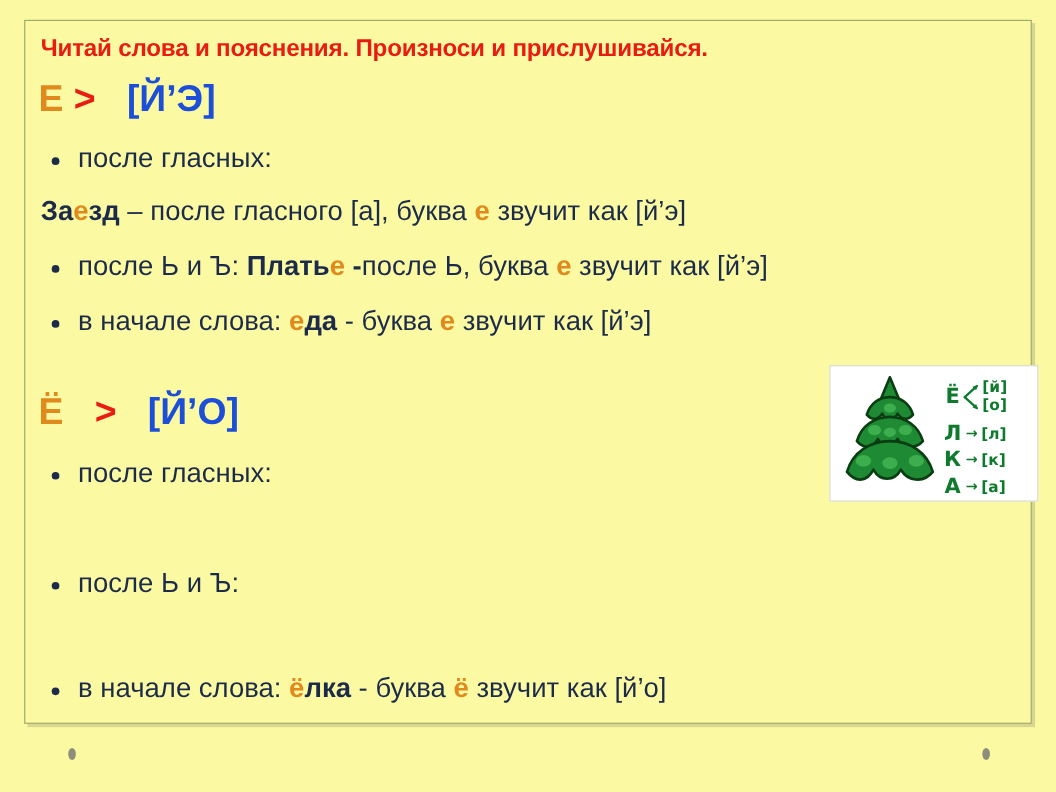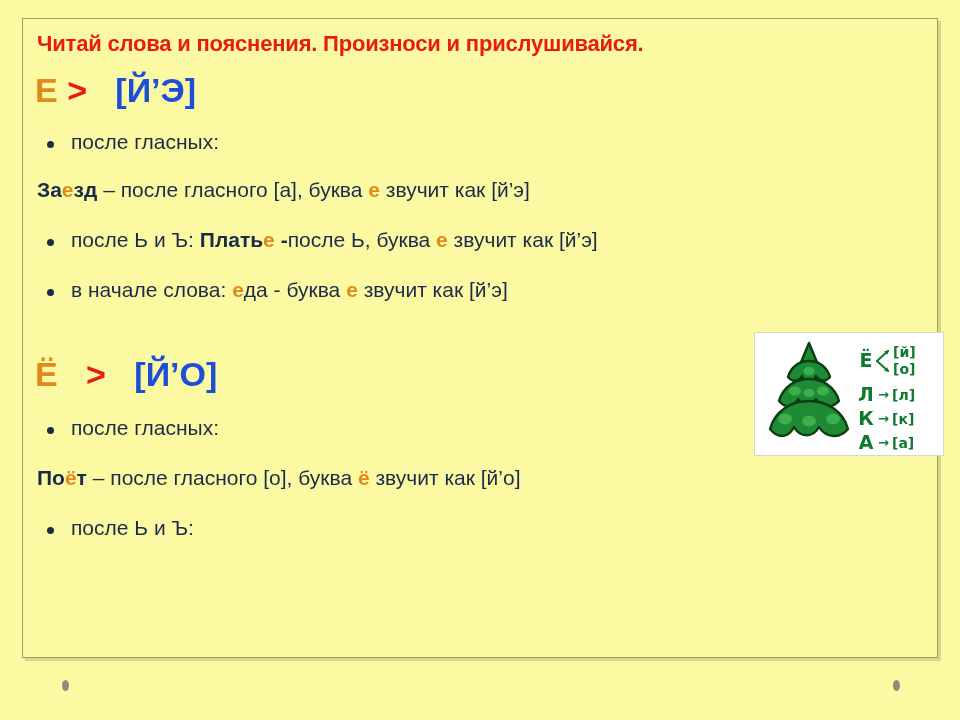--- a/index.html
+++ b/index.html
@@ -50,21 +50,21 @@
     white-space: nowrap;
     line-height: 1;
   }
   .heading .letter { color: #e08a1e; }
   .heading .arrow  { color: #e81c12; }
   .heading .phon   { color: #1d4ed8; }
 
   .line {
     position: absolute;
     left: 14px;
-    font-size: 21px;
+    font-size: 25px;
     color: #1c2b4a;
     white-space: nowrap;
     line-height: 1.05;
   }
   .line.bulleted { padding-left: 34px; }
   .bullet {
     position: absolute;
     left: 10px;
     top: 0.46em;
     width: 7px;
@@ -146,46 +146,47 @@
       <span class="bullet"></span>
       <span><span>после Ь и Ъ: </span><span class="nv" style="font-weight: bold;">Плать</span><span class="or">е</span><span class="nv" style="font-weight: bold;"> -</span><span>после Ь, буква </span><span class="or">е</span><span> звучит как [й’э]</span></span>
     </div>
 
     <div class="line" style="top: 160px;">
       <span><span class="nv" style="font-weight: bold;">За</span><span class="or">е</span><span class="nv" style="font-weight: bold;">зд</span><span> – после гласного [а], буква </span><span class="or">е</span><span> звучит как [й’э]</span></span>
     </div>
 
     <div class="line bulleted" style="top: 260px;">
       <span class="bullet"></span>
-      <span><span>в начале слова: </span><span class="or">е</span><span class="nv" style="font-weight: normal;">да</span><span> - буква </span><span class="or">е</span><span> звучит как [й’э]</span></span>
+      <span><span>в начале слова: </span><span class="or">е</span><span class="nv" style="font-weight: bold;">да</span><span> - буква </span><span class="or">е</span><span> звучит как [й’э]</span></span>
     </div>
 
     <div class="heading" style="top: 338px; text-align: right;">
       <span class="letter">Ё</span>
       <span>&nbsp;</span>
       <span class="arrow">&gt;</span>
       <span>&nbsp;</span>
       <span class="phon">[Й’О]</span>
     </div>
 
     <div class="line bulleted" style="top: 398px;">
       <span class="bullet"></span>
       <span><span>после гласных:</span></span>
     </div>
 
-    <div class="line" style="top: 448px;">
-      <span><span class="nv" style="font-weight: bold;">По</span><span class="or">ё</span><span class="nv" style="font-weight: bold;">т</span><span> – после гласного [о], буква </span><span class="or">ё</span><span> звучит как [й’о]</span></span>
-    </div>
 
     <div class="line bulleted" style="top: 498px;">
       <span class="bullet"></span>
       <span><span>после Ь и Ъ:</span></span>
     </div>
 
 
+    <div class="line bulleted" style="top: 594px;">
+      <span class="bullet"></span>
+      <span><span>в начале слова: </span><span class="or">ё</span><span class="nv" style="font-weight: bold;">лка</span><span> - буква </span><span class="or">ё</span><span> звучит как [й’о]</span></span>
+    </div>
 
   </div>
 
   <div class="picture">
     <div class="pic-inner">
 
       <svg class="tree-svg" width="96" height="116" viewBox="0 0 96 116">
         <g stroke="#0a3d12" stroke-width="2.4" stroke-linejoin="round">
           <path d="M48 6 L38 30 Q48 24 58 30 Z" fill="#1f8a34"></path>
           <path d="M48 24 C38 24 30 30 27 40 C32 46 38 44 41 39 C44 46 52 46 55 39

